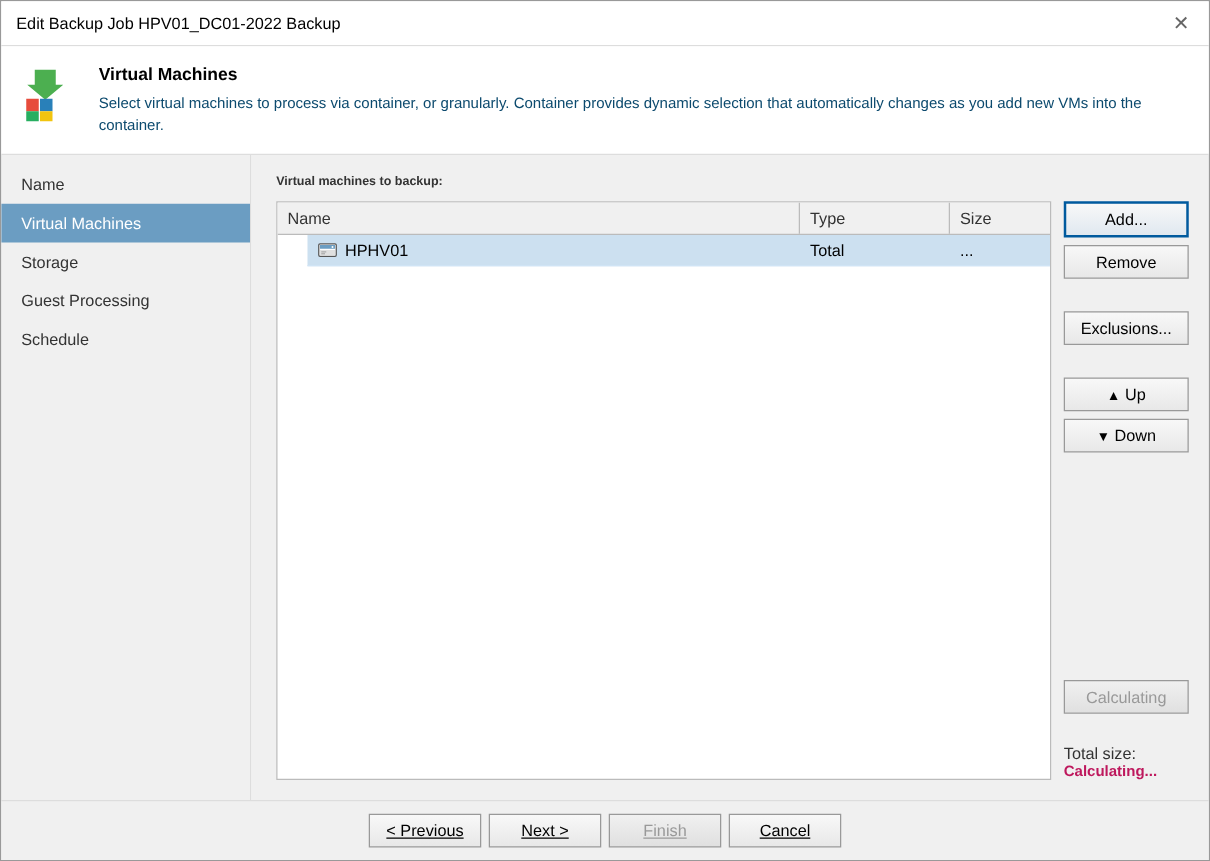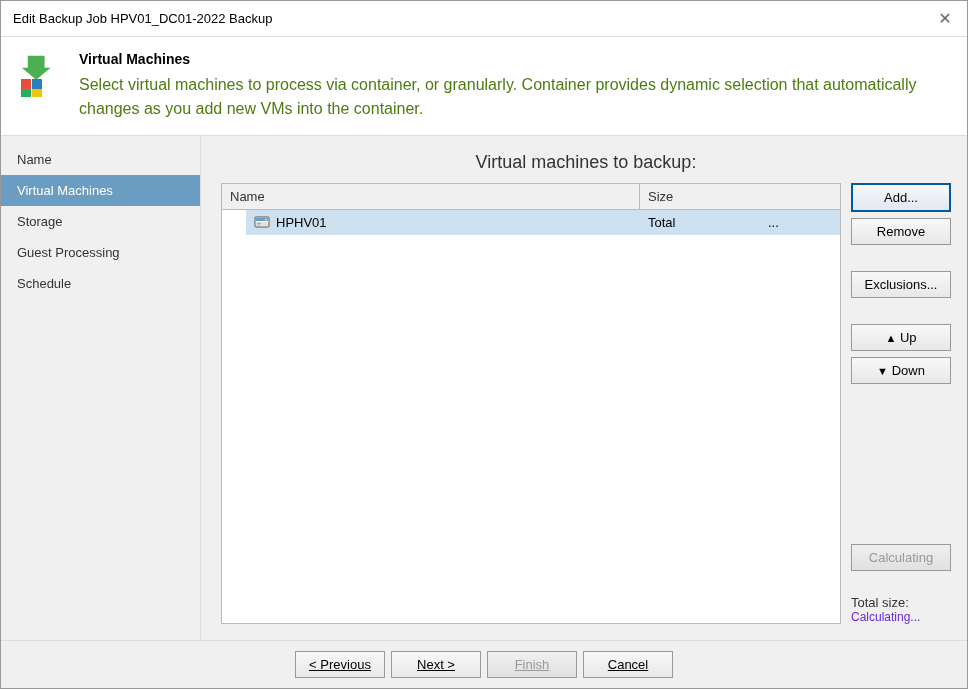--- a/index.html
+++ b/index.html
@@ -72,22 +72,22 @@
     }
 
     .header-text h2 {
       font-size: 14px;
       font-weight: 700;
       margin-bottom: 6px;
       color: #000;
     }
 
     .header-text p {
-      font-size: 16px;
-      color: #4d7c0f;
+      font-size: 12px;
+      color: #0c4a6e;
       line-height: 1.5;
     }
 
     .content-area {
       display: flex;
       flex: 1;
       overflow: hidden;
     }
 
     .sidebar {
@@ -112,24 +112,23 @@
     .main-panel {
       flex: 1;
       padding: 16px 16px 16px 20px;
       display: flex;
       flex-direction: column;
       gap: 10px;
       background: #f0f0f0;
     }
 
     .panel-title {
-      font-size: 18px;
+      font-size: 10px;
       color: #333;
-      font-weight: normal;
-      text-align: center;
+      font-weight: bold;
     }
 
     .vm-area {
       display: flex;
       gap: 10px;
       flex: 1;
     }
 
     .vm-table-container {
       flex: 1;
@@ -220,22 +219,23 @@
       margin-top: auto;
     }
 
     .total-size-area {
       margin-top: 18px;
       font-size: 12px;
       color: #333;
     }
 
     .total-size-value {
-      color: #6d28d9;
+      color: #be185d;
       font-size: 12px;
+      font-weight: bold;
     }
 
     .footer {
       background: #f0f0f0;
       border-top: 1px solid #ddd;
       padding: 10px 16px;
       display: flex;
       justify-content: center;
       gap: 6px;
       align-items: center;
@@ -301,20 +301,21 @@
     </div>
 
     <div class="main-panel">
       <div class="panel-title">Virtual machines to backup:</div>
 
       <div class="vm-area">
 
         <div class="vm-table-container">
           <div class="vm-table-header">
             <div class="vm-table-header-cell">Name</div>
+            <div class="vm-table-header-cell">Type</div>
             <div class="vm-table-header-cell">Size</div>
           </div>
           <div class="vm-table-body">
             <div class="vm-row">
               <div class="vm-cell">
 
                 <svg class="vm-icon" viewBox="0 0 16 16" xmlns="http://www.w3.org/2000/svg">
                   <rect x="1" y="3" width="14" height="10" rx="1" fill="#fff" stroke="#555" stroke-width="1"></rect>
                   <rect x="2" y="4" width="12" height="3" fill="#6b9dc2"></rect>
                   <rect x="2" y="8" width="12" height="4" fill="#e0e0e0"></rect>

